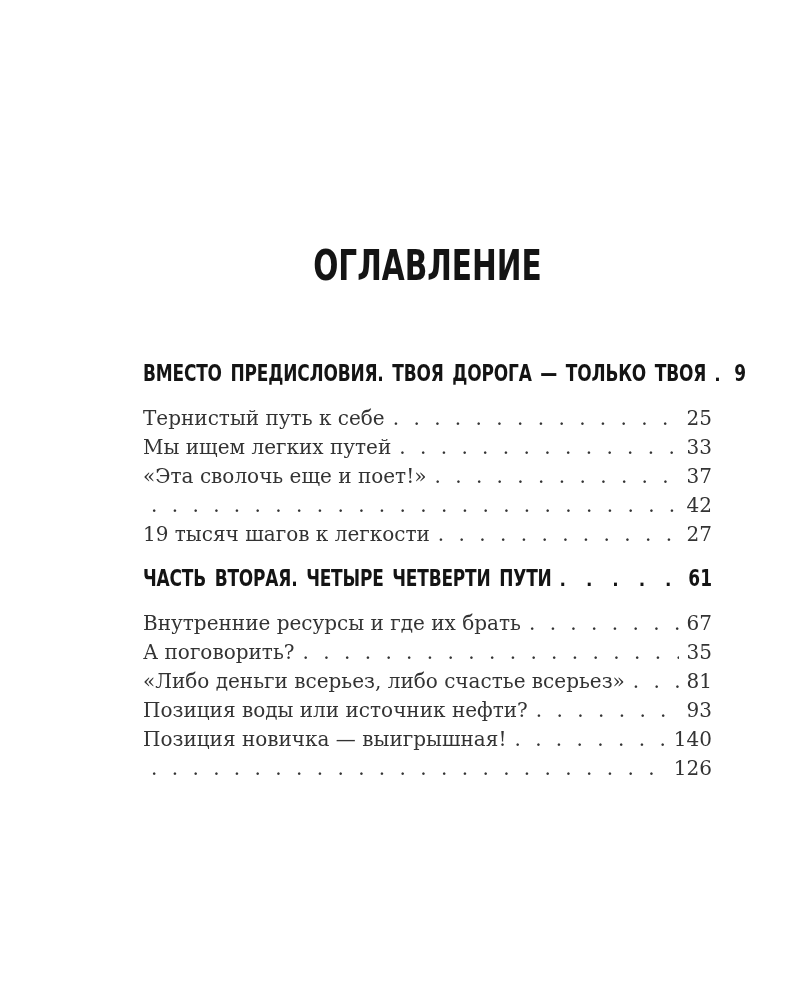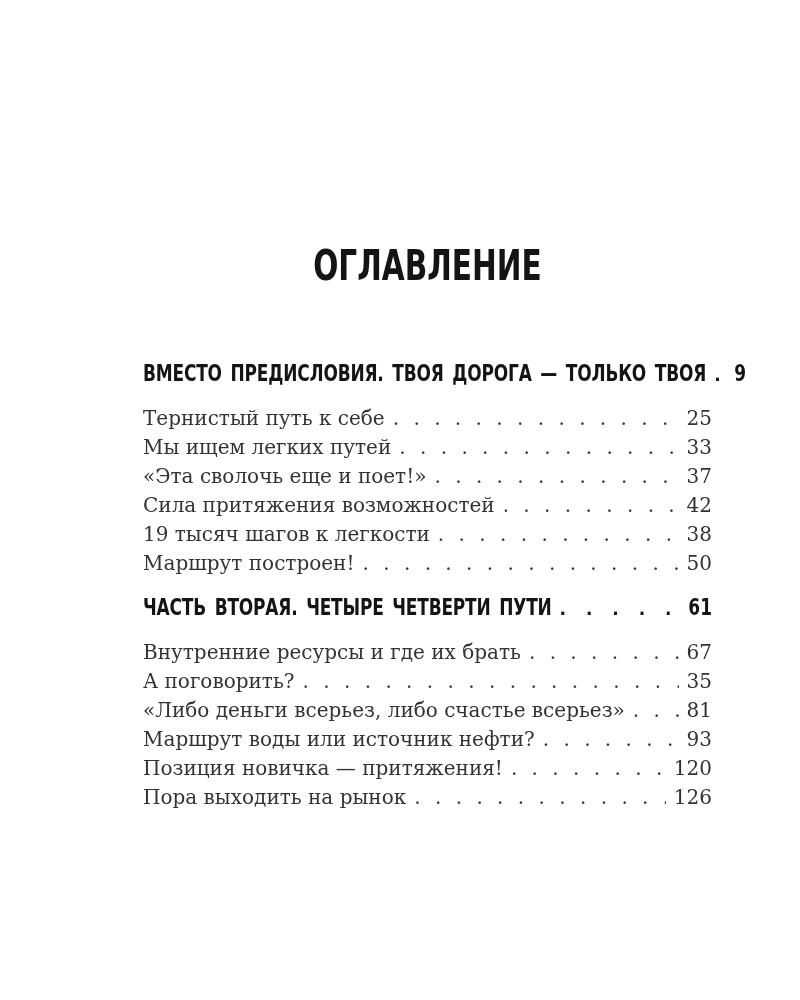--- a/index.html
+++ b/index.html
@@ -115,33 +115,27 @@
     <span class="label">Мы ищем легких путей</span>
     <span class="dots"></span>
     <span class="page-num">33</span>
   </div>
         <div class="row row-entry">
     <span class="label">«Эта сволочь еще и поет!»</span>
     <span class="dots"></span>
     <span class="page-num">37</span>
   </div>
         <div class="row row-entry">
-    <span class="label">Сила притяжения возможностей</span>
     <span class="dots"></span>
     <span class="page-num">42</span>
   </div>
         <div class="row row-entry">
     <span class="label">19 тысяч шагов к легкости</span>
     <span class="dots"></span>
-    <span class="page-num">38</span>
-  </div>
-        <div class="row row-entry">
-    <span class="label">Маршрут построен!</span>
-    <span class="dots"></span>
-    <span class="page-num">50</span>
+    <span class="page-num">27</span>
   </div>
         <div class="row row-heading">
     <span class="label">ЧАСТЬ ВТОРАЯ. ЧЕТЫРЕ ЧЕТВЕРТИ ПУТИ</span>
     <span class="dots"></span>
     <span class="page-num">61</span>
   </div>
         <div class="row row-entry">
     <span class="label">Внутренние ресурсы и где их брать</span>
     <span class="dots"></span>
     <span class="page-num">67</span>
@@ -150,29 +144,28 @@
     <span class="label">А поговорить?</span>
     <span class="dots"></span>
     <span class="page-num">35</span>
   </div>
         <div class="row row-entry">
     <span class="label">«Либо деньги всерьез, либо счастье всерьез»</span>
     <span class="dots"></span>
     <span class="page-num">81</span>
   </div>
         <div class="row row-entry">
-    <span class="label">Маршрут воды или источник нефти?</span>
+    <span class="label">Позиция воды или источник нефти?</span>
     <span class="dots"></span>
     <span class="page-num">93</span>
   </div>
         <div class="row row-entry">
-    <span class="label">Позиция новичка — притяжения!</span>
+    <span class="label">Позиция новичка — выигрышная!</span>
     <span class="dots"></span>
-    <span class="page-num">120</span>
+    <span class="page-num">140</span>
   </div>
         <div class="row row-entry">
-    <span class="label">Пора выходить на рынок</span>
     <span class="dots"></span>
     <span class="page-num">126</span>
   </div>
       </div>
   </div>
 </div>
 
 </body></html>

